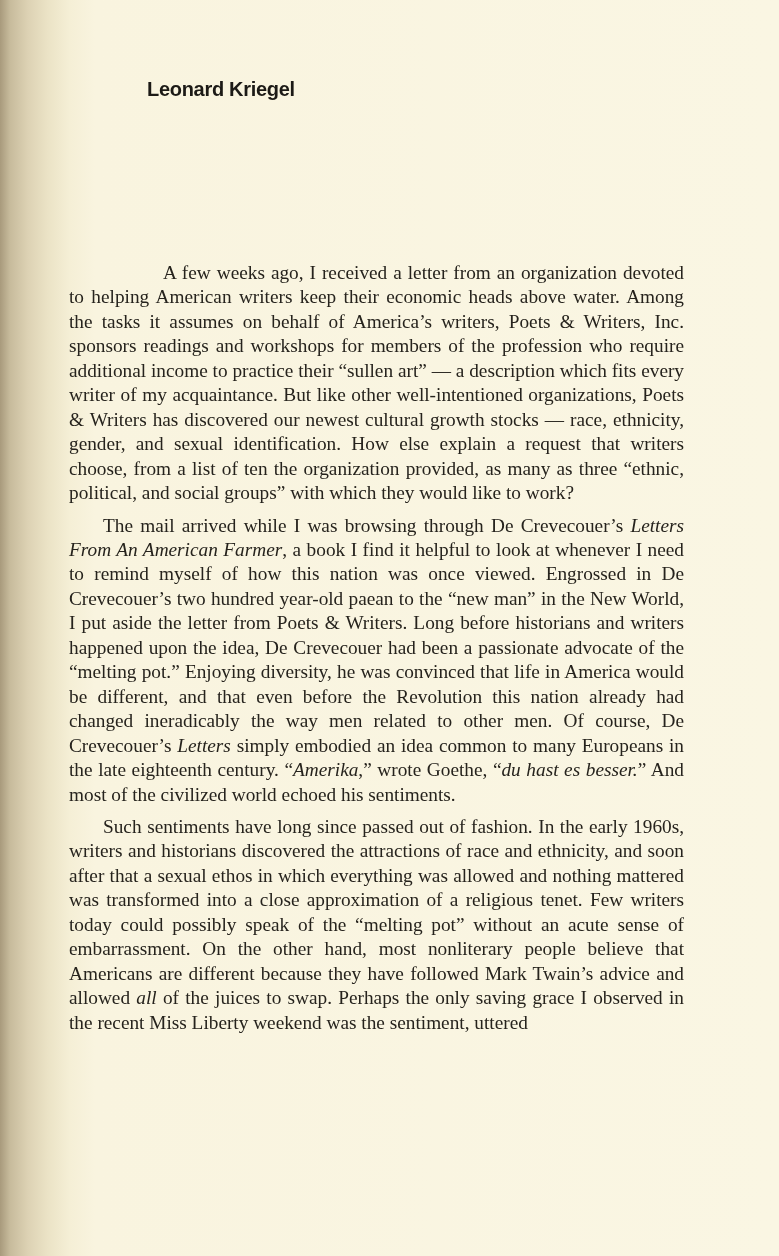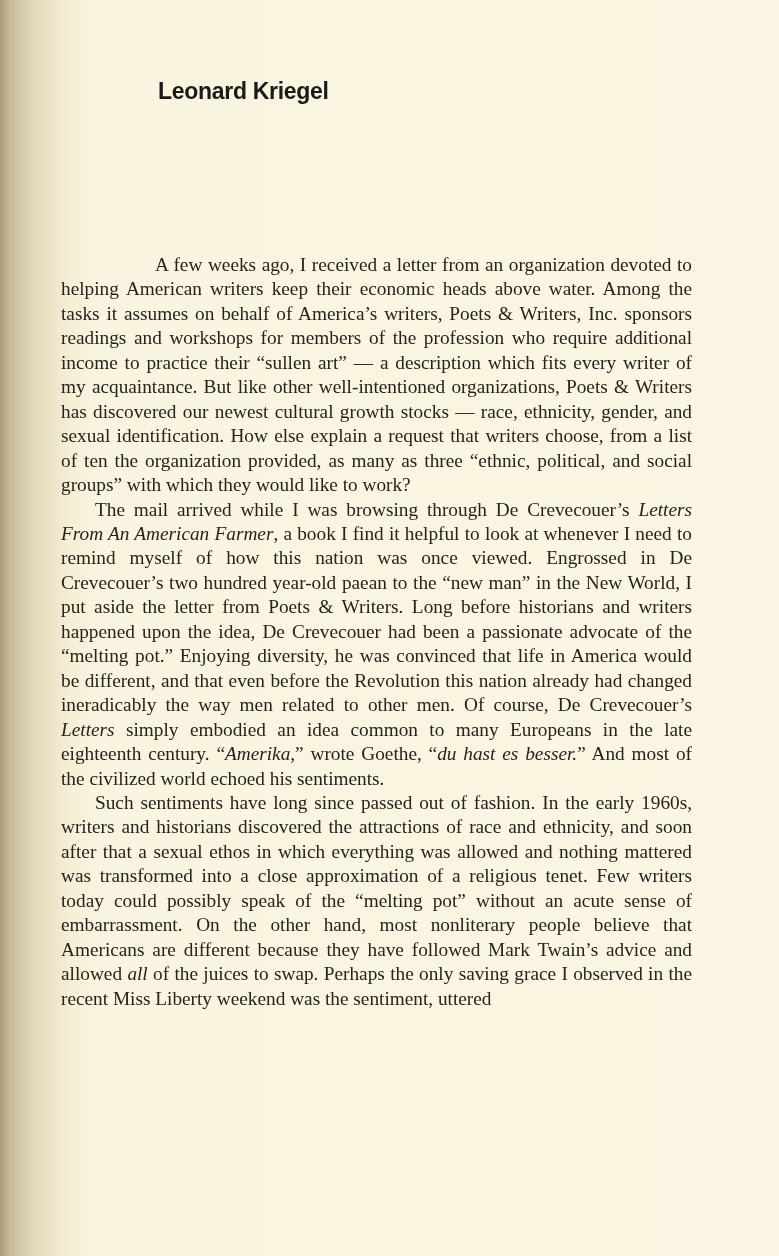--- a/index.html
+++ b/index.html
@@ -7,36 +7,36 @@
       width: 779px; height: 1256px; overflow: hidden;
       background: #f8f3dd;
       position: relative;
     }
     .page {
       position: absolute; inset: 0;
       background:
         linear-gradient(to right, #a89a7c 0px, #c7bb9c 10px, #ddd2b4 28px, #ebe3c6 48px, #f5efd6 70px, #f9f4df 95px, #faf6e3 100%);
     }
     .author {
-      position: absolute; left: 158px; top: 78px;
+      position: absolute; left: 147px; top: 78px;
       font-family: "Liberation Sans", sans-serif; font-weight: bold;
-      font-size: 23px; color: #1c1a16; letter-spacing: -0.3px;
+      font-size: 20px; color: #1c1a16; letter-spacing: -0.3px;
     }
     .title {
       position: absolute; left: 147px; top: 151px;
       font-family: "Liberation Sans", sans-serif; font-weight: bold;
       font-size: 23px; color: #1c1a16; letter-spacing: -0.2px;
     }
     .body-text {
       position: absolute; left: 61px; top: 253px; width: 631px;
       font-family: "Liberation Serif", serif;
       font-size: 19.3px; line-height: 24.45px;
       color: #26231d; text-align: justify;
     }
-    .body-text p { margin: 0; text-indent: 34px; }
+    .body-text p { margin: 8px; text-indent: 34px; }
     .body-text p.first { text-indent: 94px; }
     .body-text em { font-style: italic; }
   </style>
 </head>
 <body>
 
 <div class="page">
   <div class="author">Leonard Kriegel</div>
 
   <div class="body-text">

